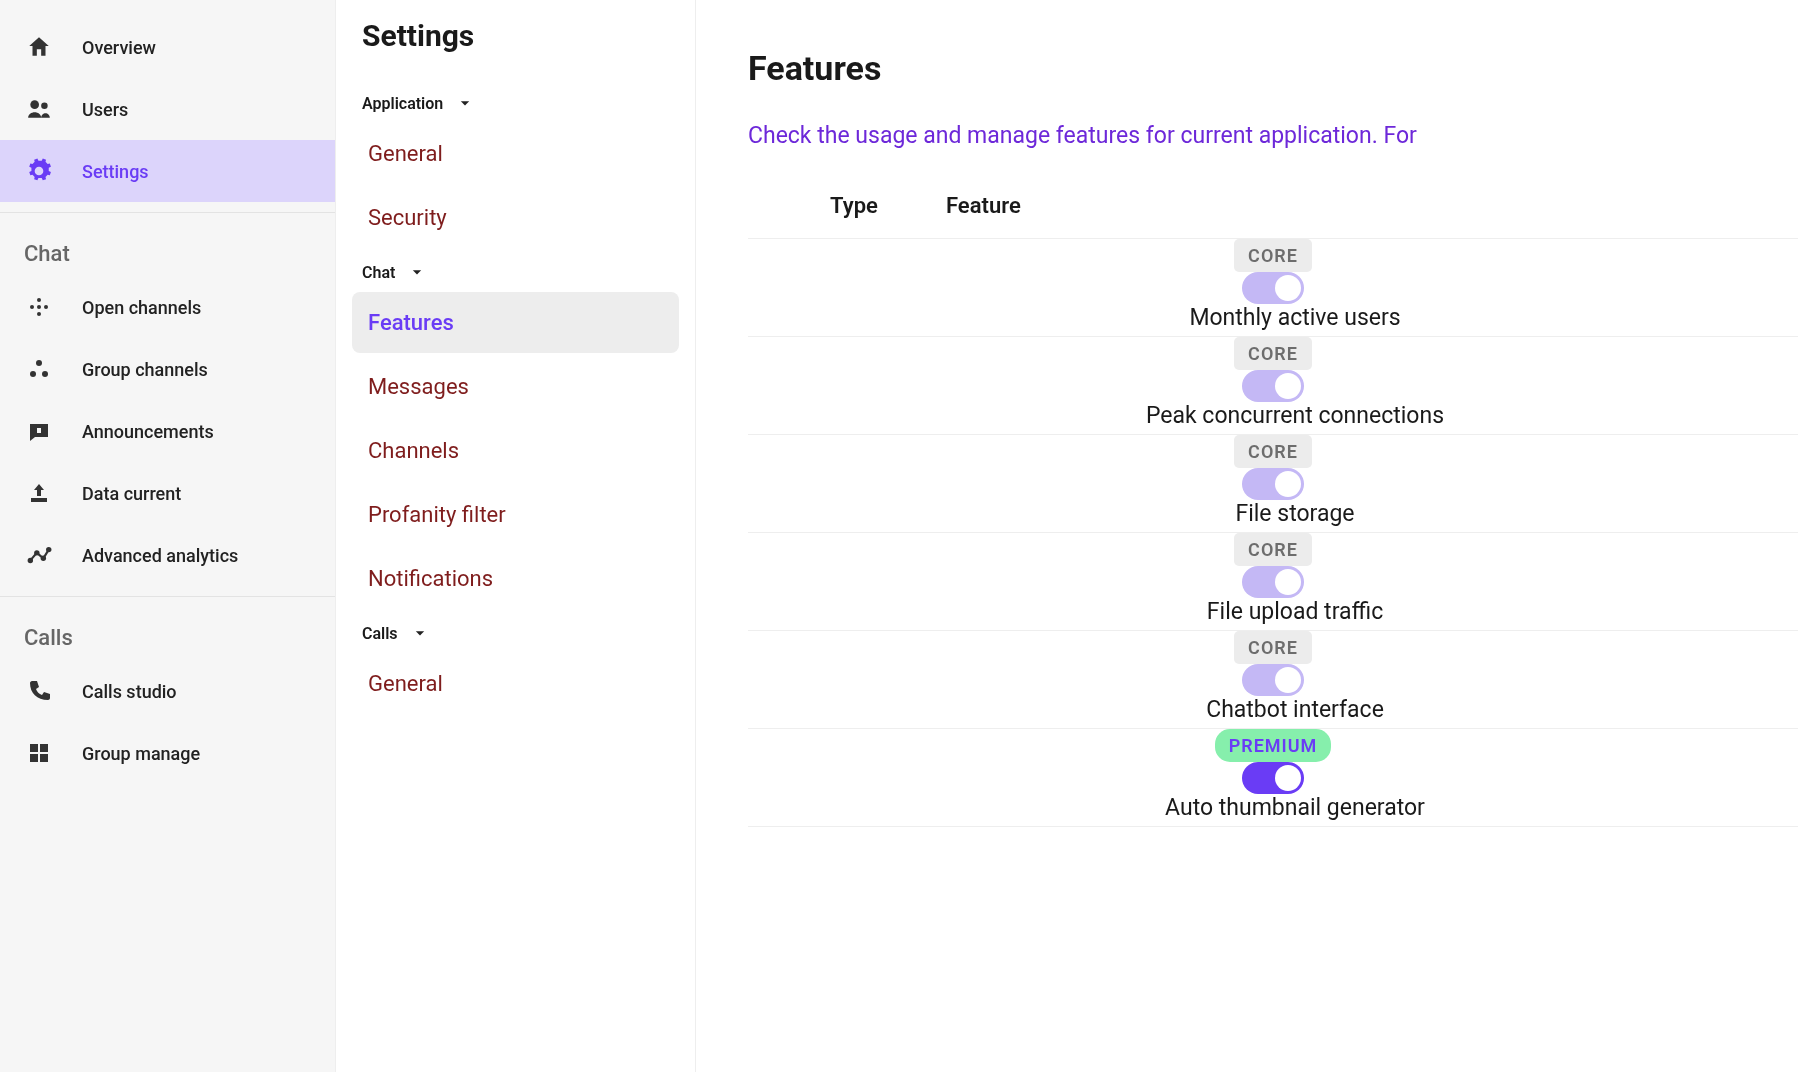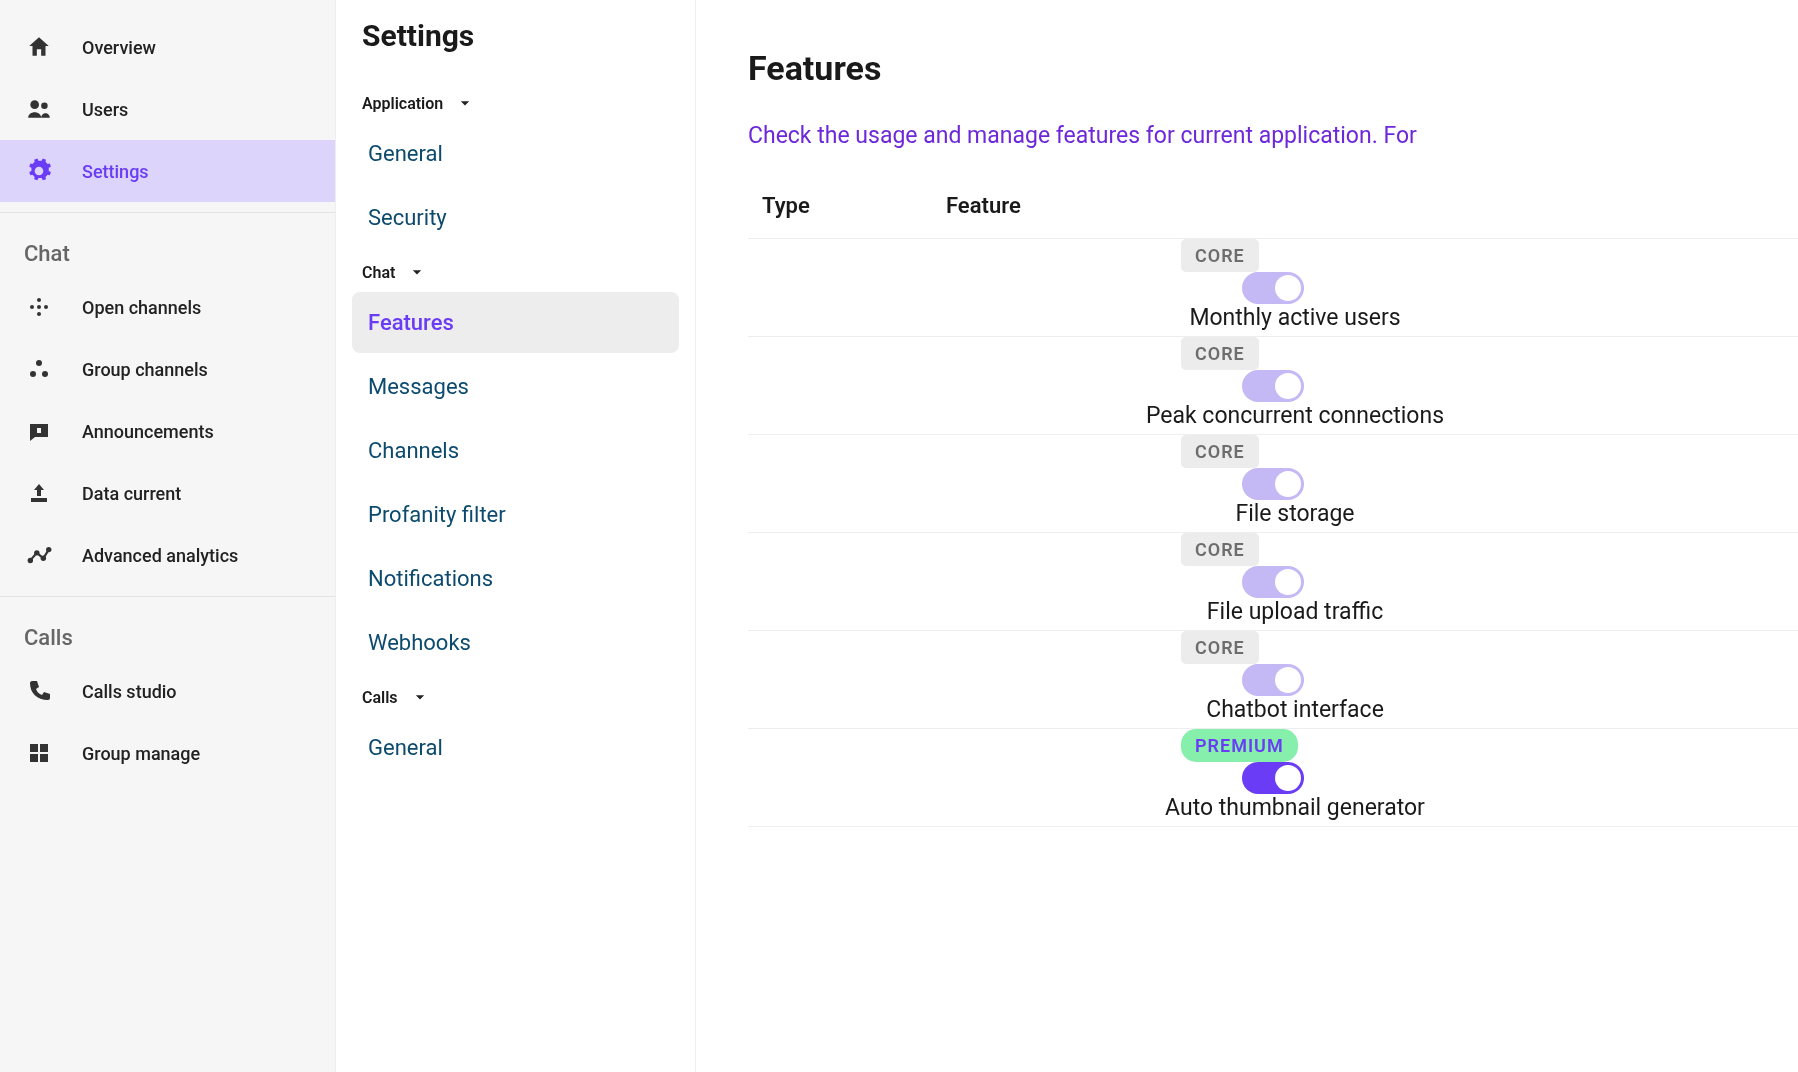--- a/index.html
+++ b/index.html
@@ -85,21 +85,21 @@
       margin-left: 12px;
       display: inline-flex;
     }
     .nav-group-header .chevron svg { fill: #222; }
     .nav-sub-item {
       padding: 18px 16px;
       font-size: 22px;
       cursor: pointer;
       border-radius: 8px;
       margin: 3px -10px;
-      color: #0c4a6e;
+      color: #7f1d1d;
     }
     .nav-sub-item.active {
       background: #ededed;
       color: #6a3cf5;
       font-weight: 500;
     }
     
     .main {
       flex: 1;
       padding: 48px 0 0 52px;
@@ -117,21 +117,21 @@
       white-space: nowrap;
     }
     .features-table {
       width: 100%;
     }
     .features-header {
       display: flex;
       padding: 0 14px 20px;
       border-bottom: 1px solid #eee;
     }
-    .col-type { width: 184px; }
+    .col-type { width: 184px; text-align: center; }
     .col-feature { width: 106px; }
     .features-header .th {
       font-size: 22px;
       font-weight: 600;
     }
     .feature-row {
       display: flex;
       align-items: center;
       height: 98px;
       padding: 0 14px;
@@ -310,21 +310,20 @@
       <svg viewBox="0 0 24 24" width="20" height="20">
           <path d="M7 10l5 5 5-5z"></path>
         </svg>
     </span>
   </div>
   <div class="nav-sub-item active">Features</div>
   <div class="nav-sub-item">Messages</div>
   <div class="nav-sub-item">Channels</div>
   <div class="nav-sub-item">Profanity filter</div>
   <div class="nav-sub-item">Notifications</div>
-  <div class="nav-sub-item">Webhooks</div>
 
   <div class="nav-group-header">
     <span>Calls</span>
     <span class="chevron">
       <svg viewBox="0 0 24 24" width="20" height="20">
           <path d="M7 10l5 5 5-5z"></path>
         </svg>
     </span>
   </div>
   <div class="nav-sub-item">General</div>

